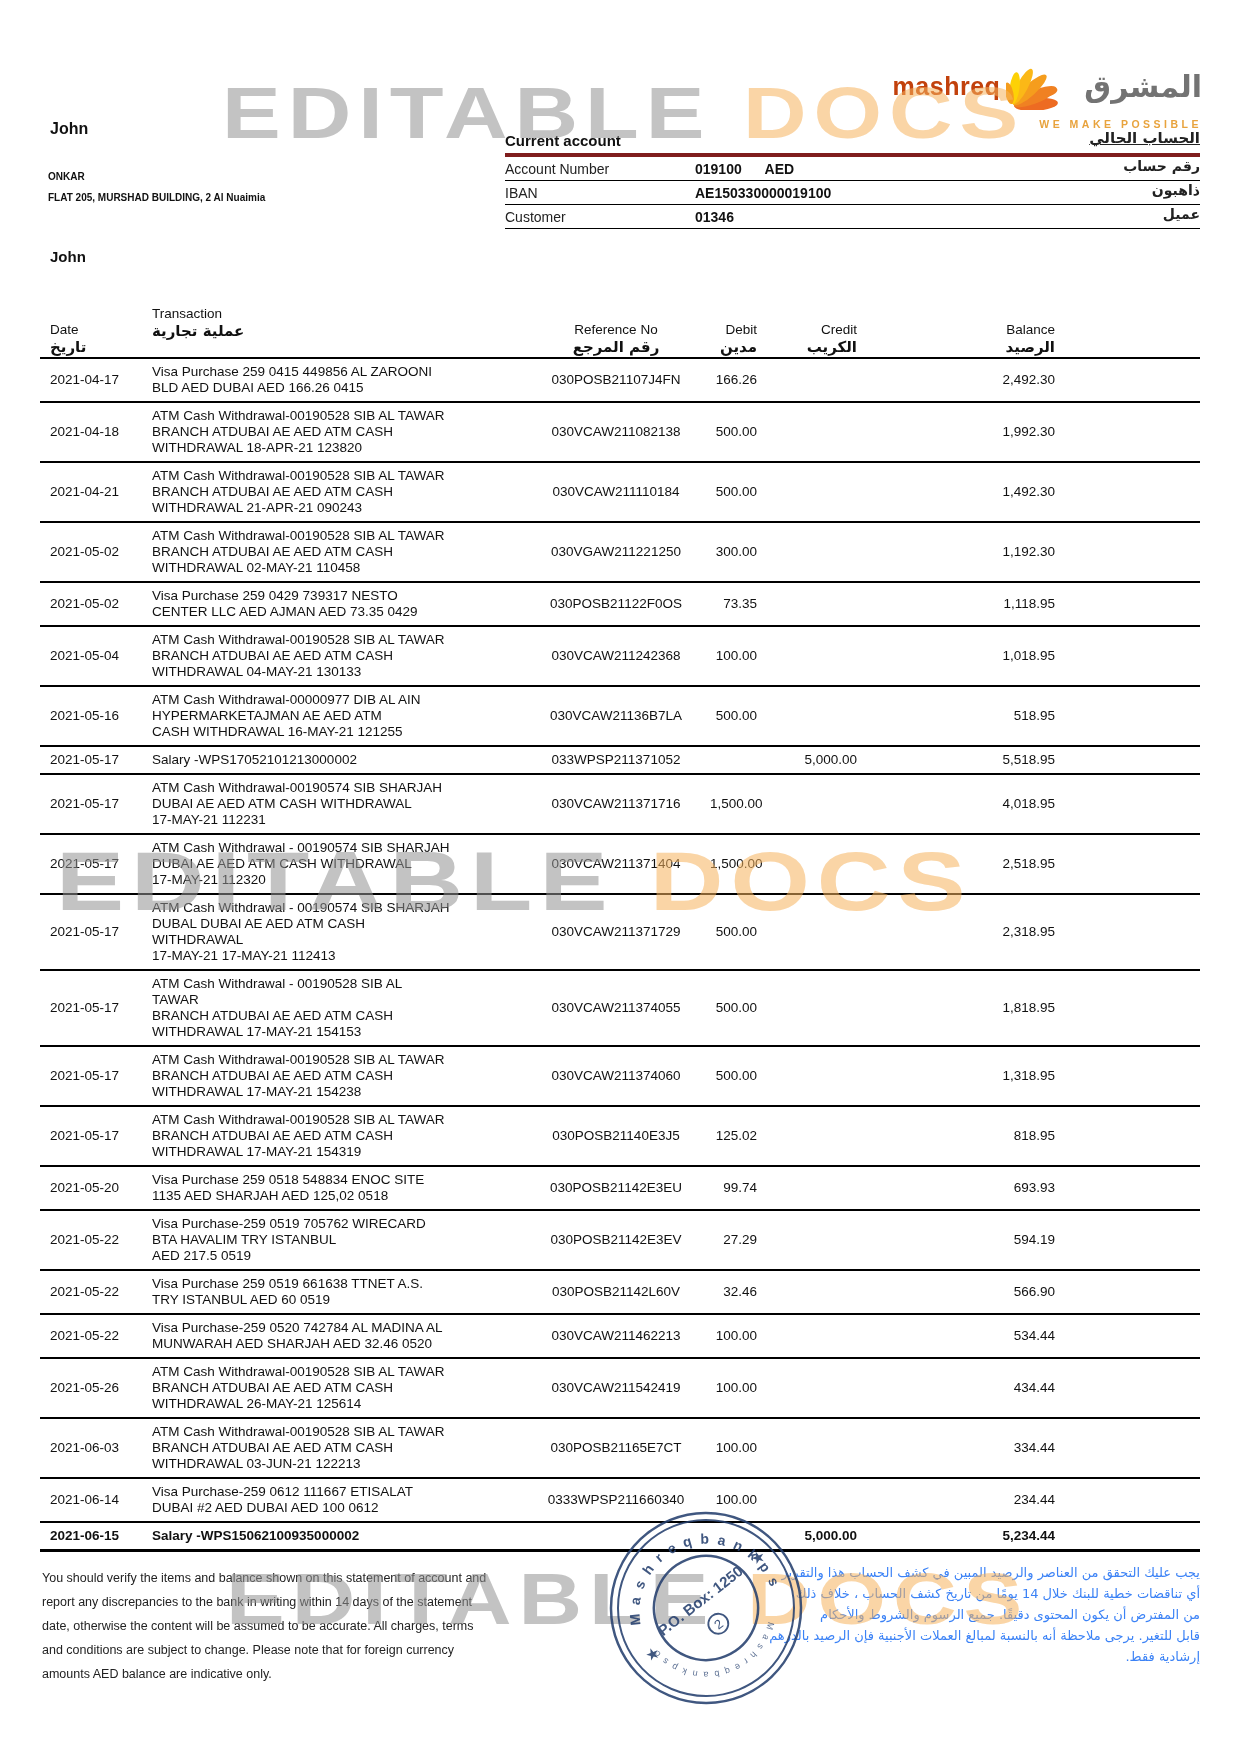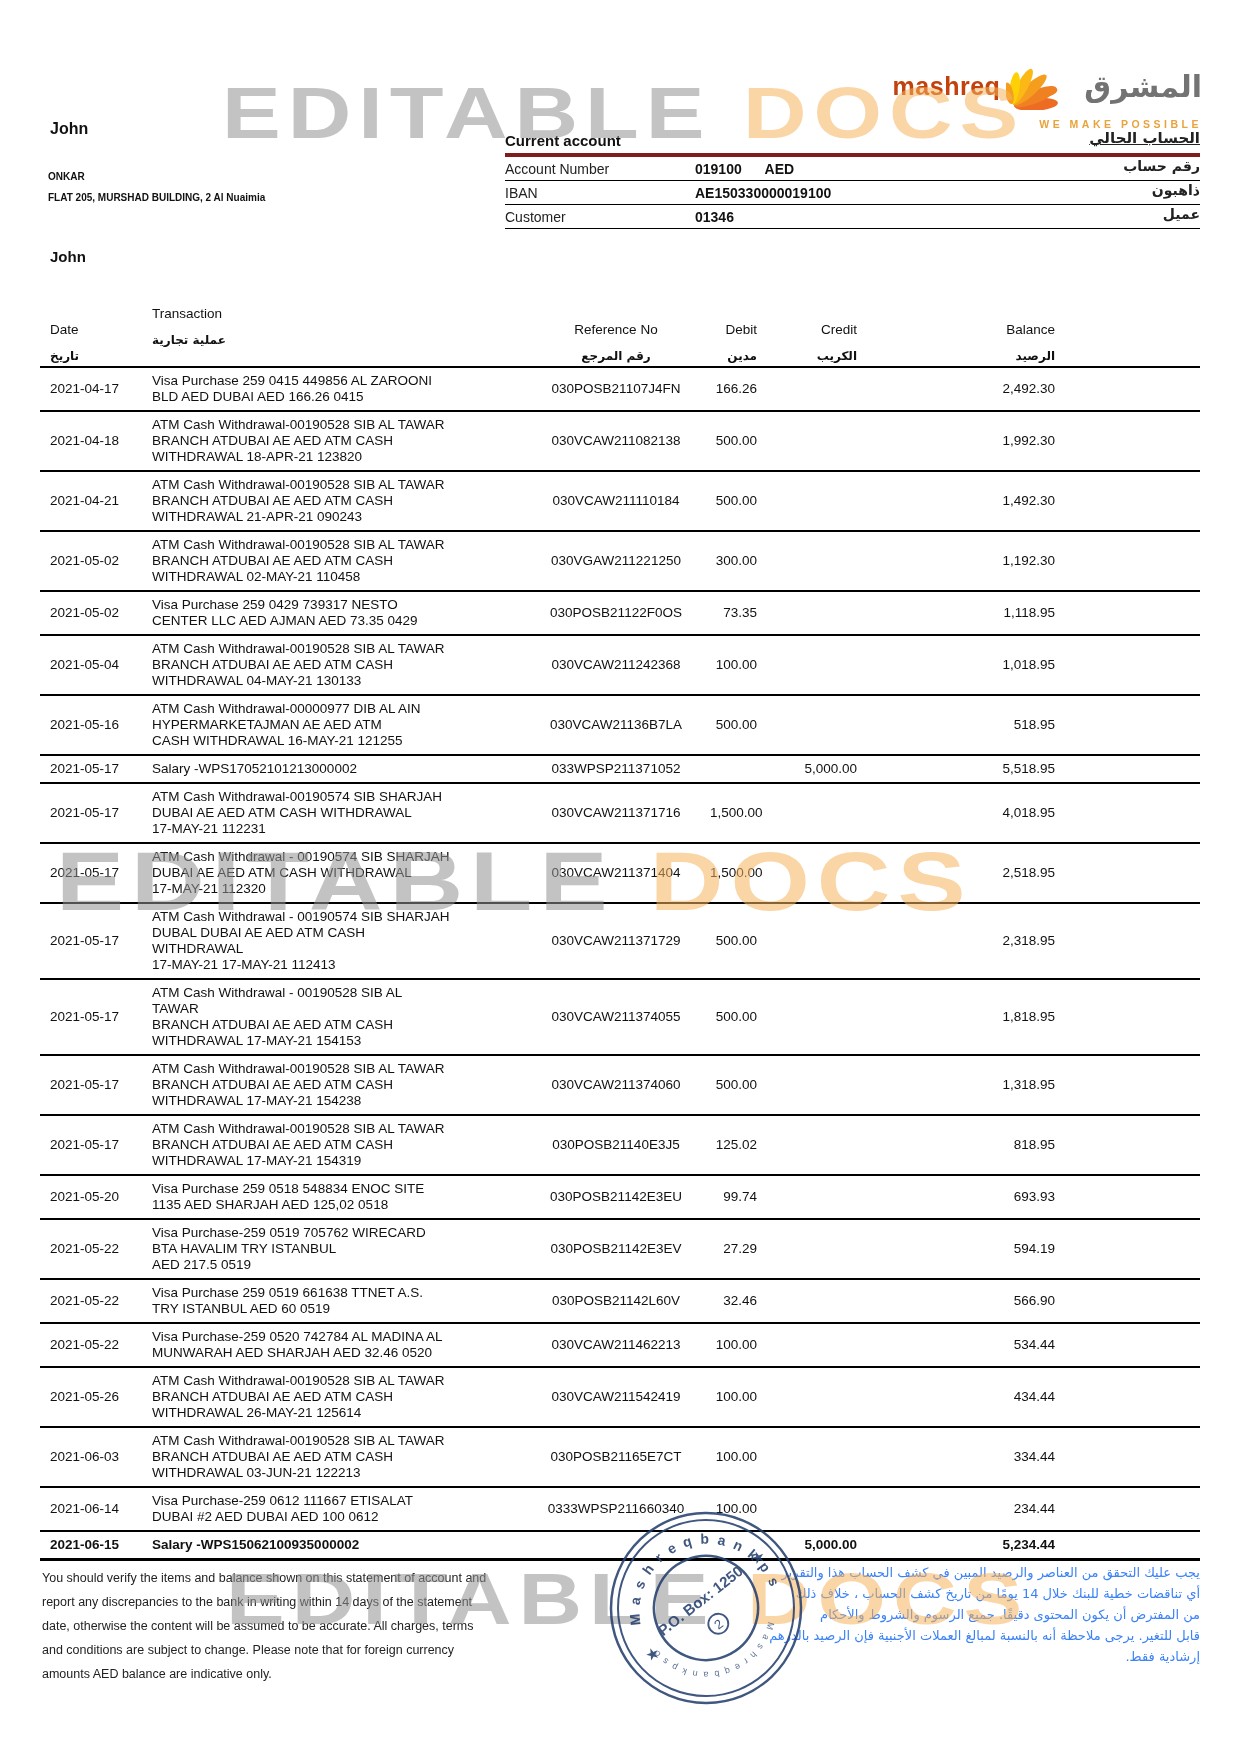--- a/index.html
+++ b/index.html
@@ -42,21 +42,21 @@
 
   
   .tx-wrap{position:absolute;left:40px;top:288px;width:1160px;}
   table.tx{border-collapse:collapse;width:1160px;table-layout:fixed;font-size:13.5px;line-height:16px;}
   table.tx th{font-weight:normal;vertical-align:bottom;padding:2px 0;}
   table.tx thead tr{border-bottom:2px solid #000;}
   table.tx tbody tr{border-bottom:2px solid #000;}
   table.tx tbody tr:last-child{border-bottom:3px solid #000;font-weight:bold;}
   table.tx td{padding:5px 0;vertical-align:middle;}
   .h-en{display:block;font-size:13.5px;}
-  .h-ar{display:block;font-size:12px;font-weight:bold;margin-top:10px;}
+  .h-ar{display:block;font-size:15px;font-weight:bold;margin-top:1px;}
   .col-date{width:110px;text-align:left;padding-left:10px!important;}
   .col-tx{width:372px;text-align:left;padding-left:2px!important;white-space:pre-line;}
   .col-ref{width:188px;text-align:center;}
   .col-debit{width:60px;text-align:right;padding-right:13px!important;}
   .col-credit{width:100px;text-align:right;padding-right:13px!important;}
   .col-balance{width:330px;text-align:right;padding-right:145px!important;}
   th.col-date,th.col-tx{vertical-align:bottom;}
 
   
   .note-en{position:absolute;left:42px;top:1566px;width:448px;font-size:12.5px;line-height:24px;color:#222;}

